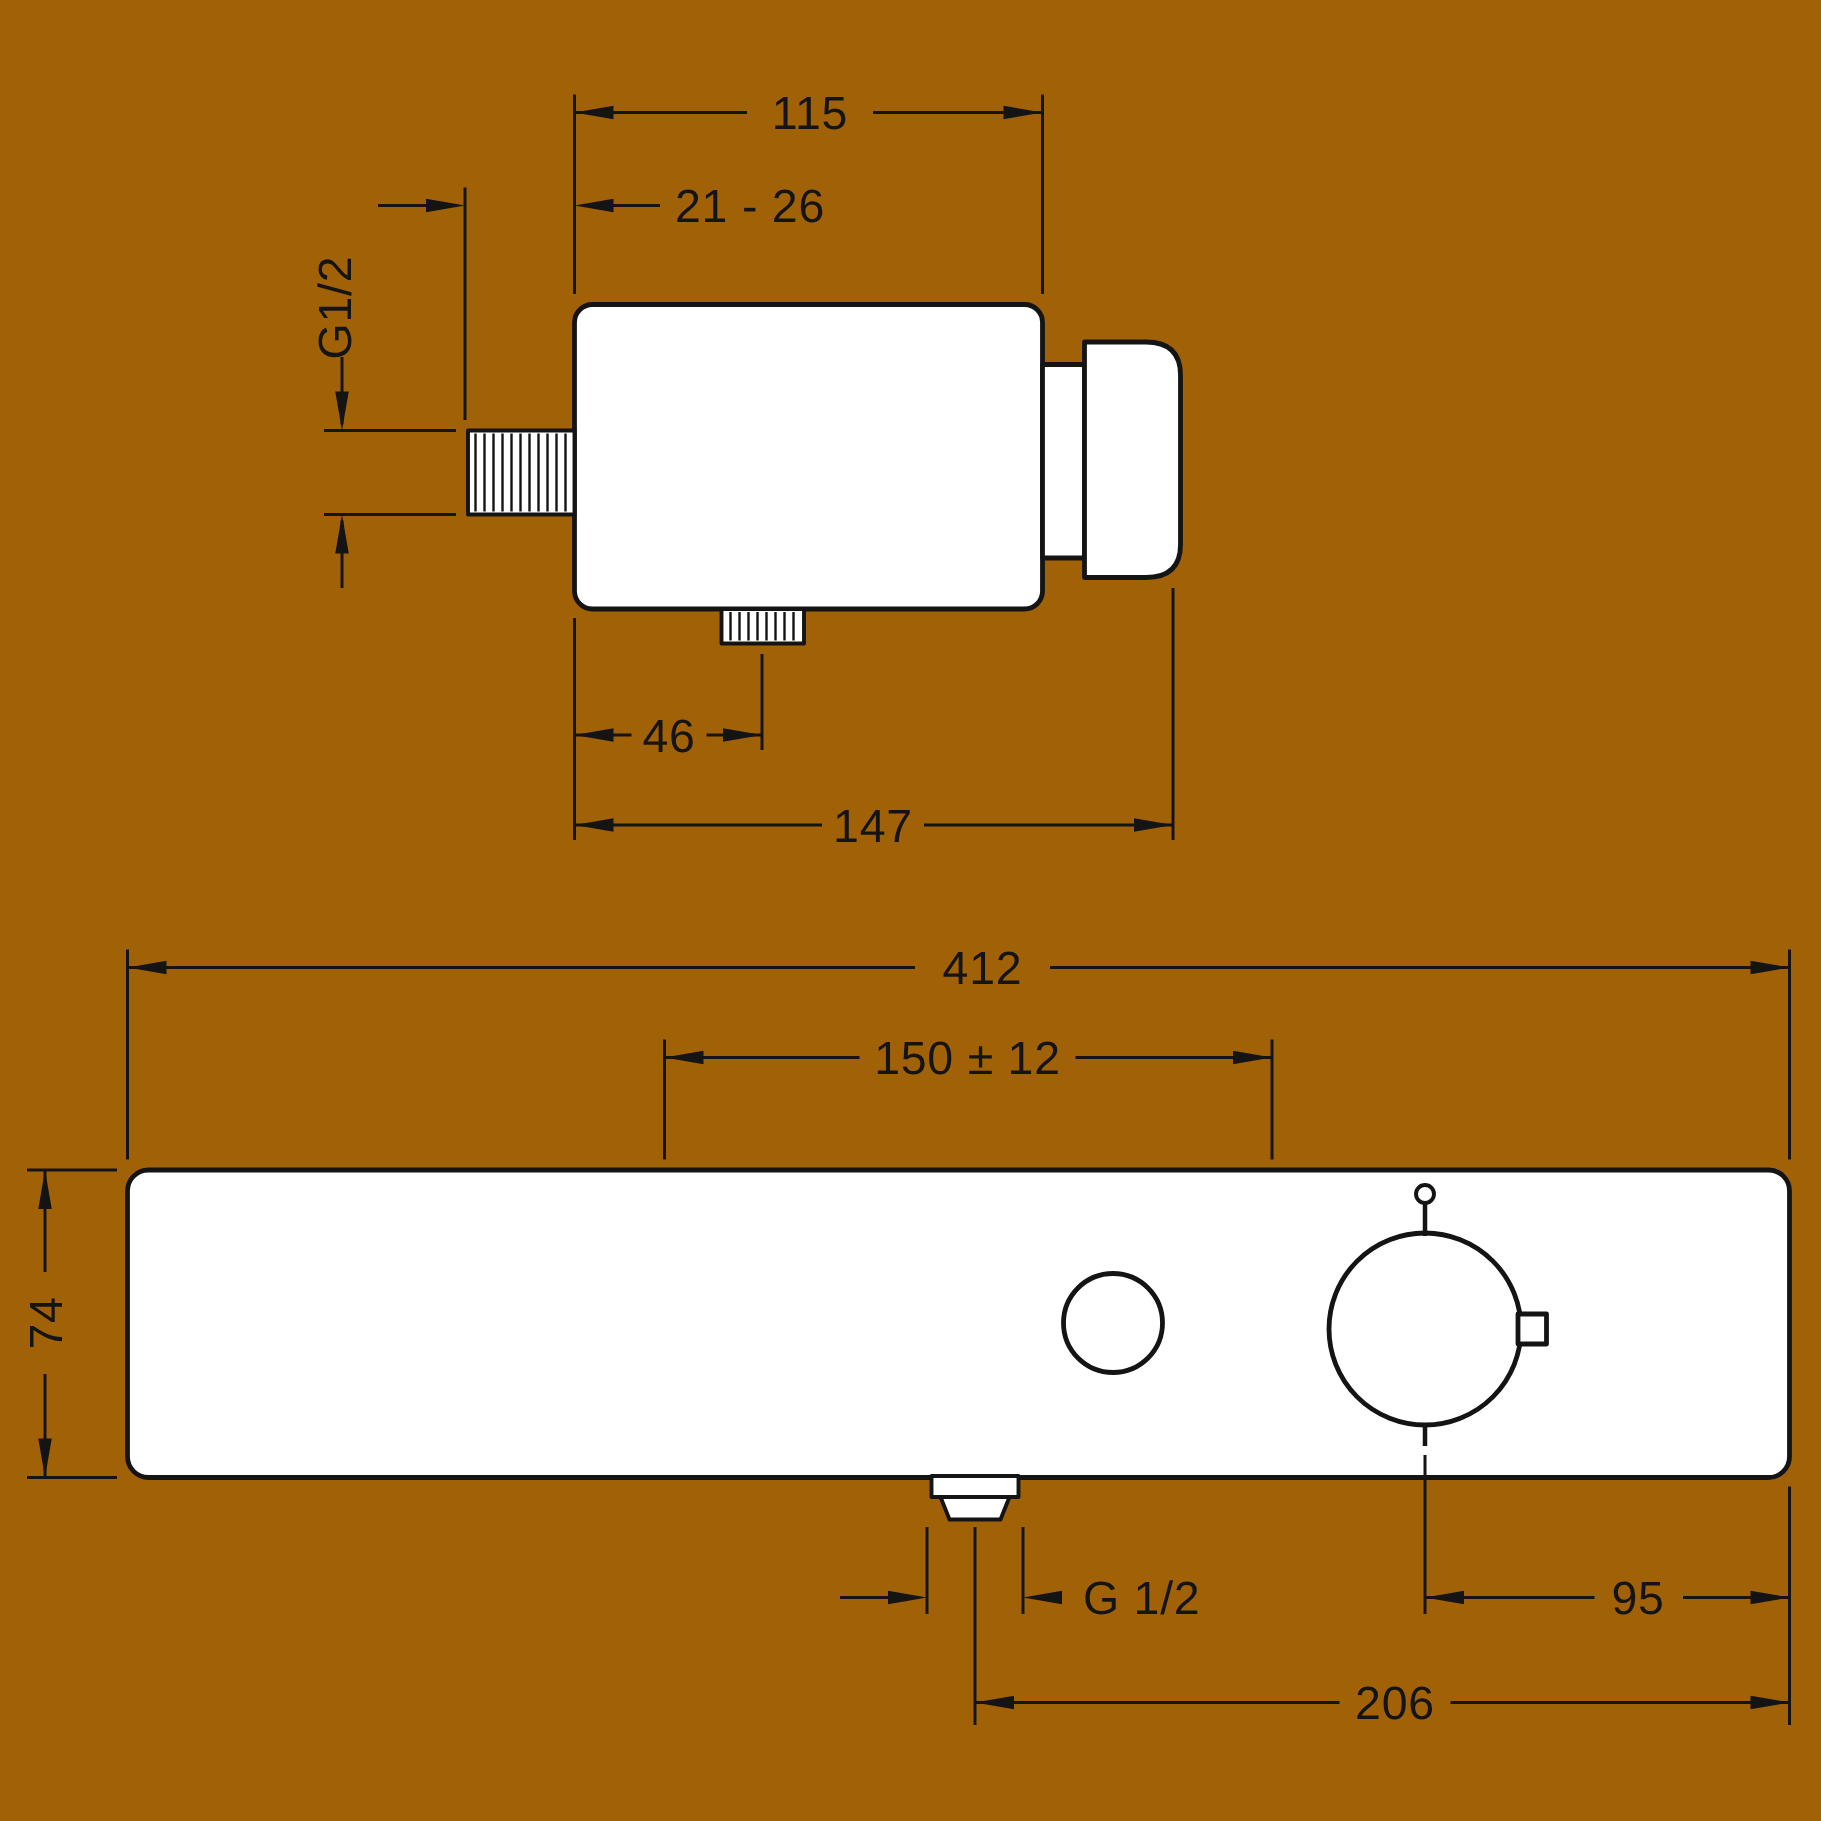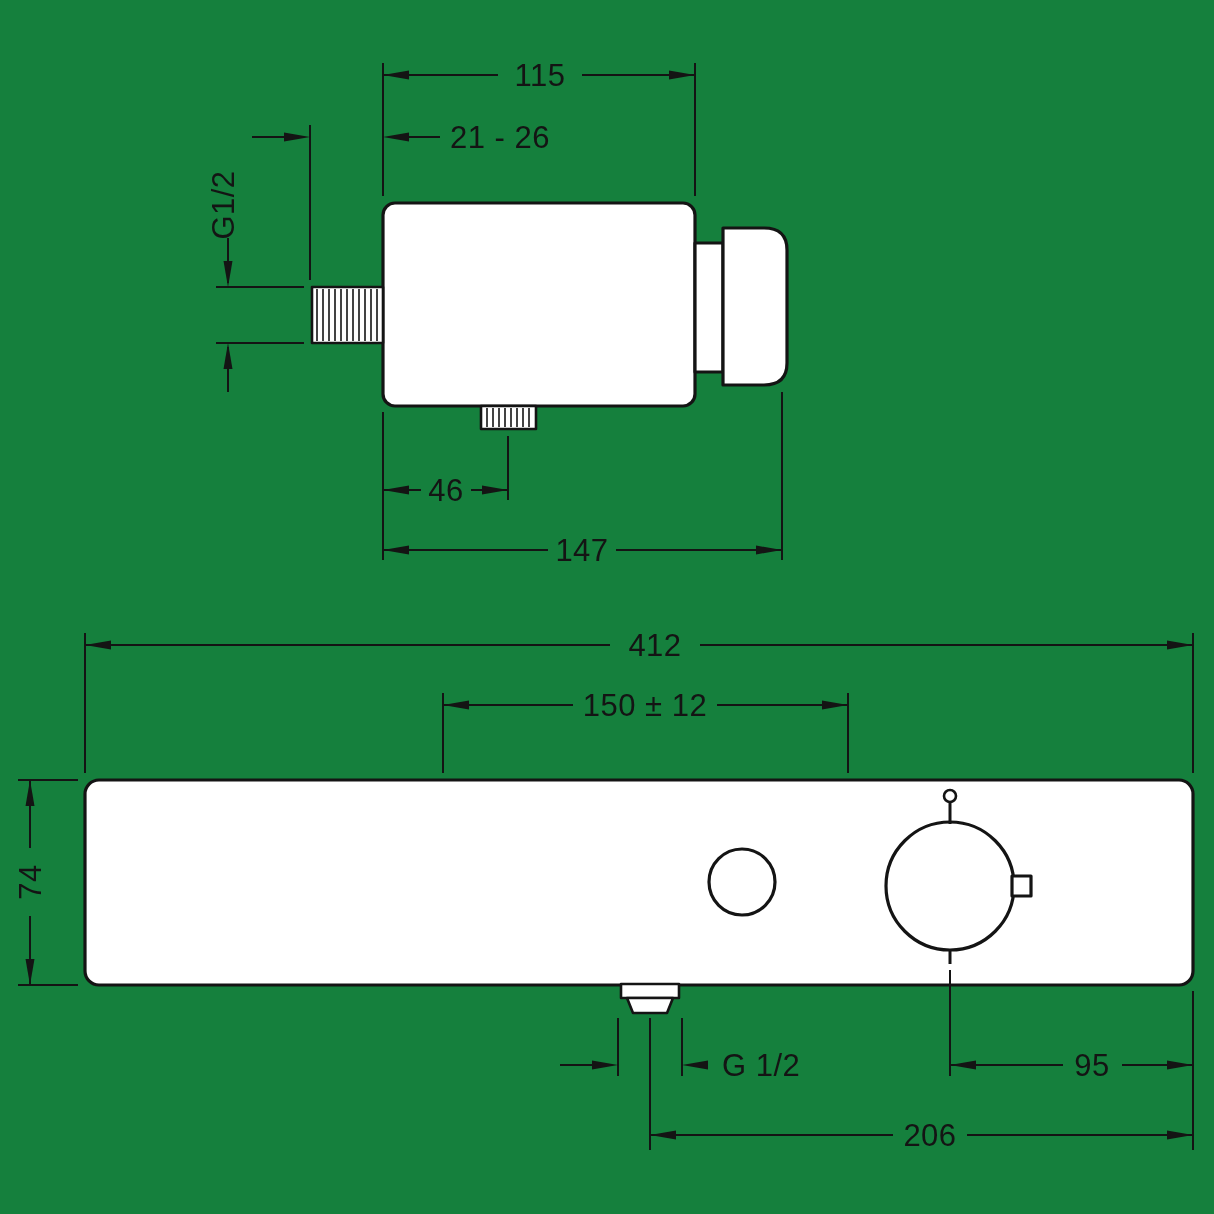--- a/index.html
+++ b/index.html
@@ -1,16 +1,16 @@
 <!DOCTYPE html>
 <html><head>
 <meta charset="utf-8">
 <style>
   html,body{margin:0;padding:0;background:#ffffff;}
-  .page{width:1214px;height:1214px;background:#15803d;position:relative;}
+  .page{width:1214px;height:1214px;background:#a16207;position:relative;}
   svg{display:block;}
   .ol{fill:#ffffff;stroke:#141414;stroke-width:3.2;stroke-linejoin:round;}
   .ol2{fill:#ffffff;stroke:#141414;stroke-width:2.6;stroke-linejoin:round;}
   .st{stroke:#141414;stroke-width:1.6;}
   .dl{stroke:#141414;stroke-width:2;fill:none;}
   .tl{stroke:#141414;stroke-width:3;fill:none;}
   .ar{fill:#141414;stroke:none;}
   text{font-family:"Liberation Sans",sans-serif;font-size:31px;fill:#141414;letter-spacing:0.5px;}
 </style>
 </head>

